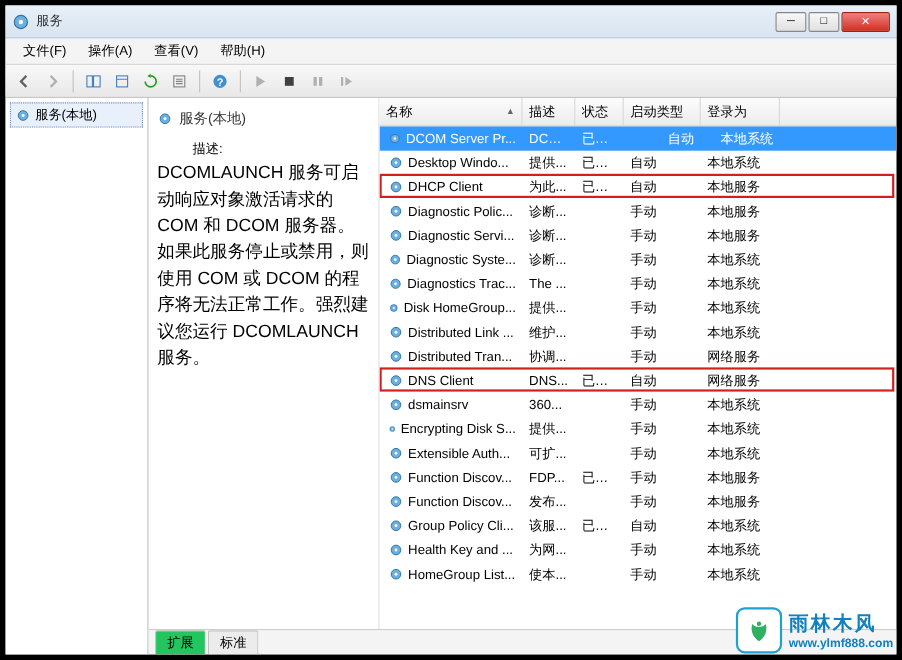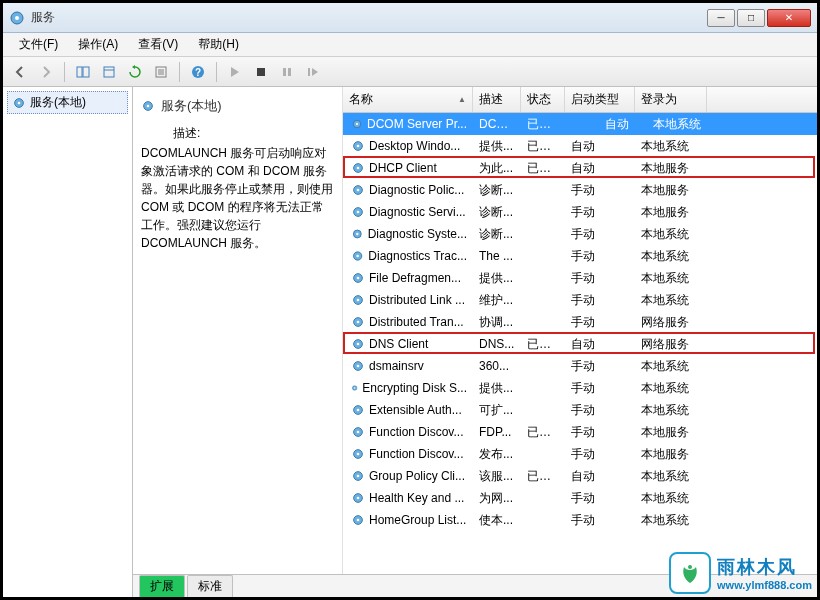--- a/index.html
+++ b/index.html
@@ -1,38 +1,38 @@
 <!DOCTYPE html>
 <html><head>
 <meta charset="utf-8">
 <style>
 * { box-sizing: border-box; margin: 0; padding: 0; font-family: "Microsoft YaHei", "Segoe UI", Tahoma, sans-serif; }
 body { width: 820px; height: 600px; background: #fff; position: relative; overflow: hidden; }
-.window { width: 820px; height: 600px; border: 3px solid #000000; display: flex; flex-direction: column; background: #fff; }
+.window { width: 820px; height: 600px; border: 5px solid #000000; display: flex; flex-direction: column; background: #fff; }
 .titlebar { height: 30px; background: linear-gradient(#e8f0f8,#d8e4f0); display: flex; align-items: center; padding: 0 6px; border-bottom: 1px solid #a0b8d0; }
 .titlebar .ticon { width: 16px; height: 16px; margin-right: 6px; }
 .titlebar .title { font-size: 12px; color: #333; flex: 1; }
 .winbtns { display: flex; gap: 2px; }
 .winbtn { width: 28px; height: 18px; border: 1px solid #888; border-radius: 2px; display: flex; align-items: center; justify-content: center; font-size: 10px; background: linear-gradient(#f8f8f8,#e0e0e0); cursor: pointer; }
 .winbtn.close { width: 44px; background: linear-gradient(#f08080,#d03020); color: #fff; border-color: #a02010; }
 .menubar { height: 24px; background: #f4f4f4; display: flex; align-items: center; padding: 0 6px; font-size: 12px; border-bottom: 1px solid #d0d0d0; }
 .menubar span { padding: 0 10px; cursor: pointer; }
 .toolbar { height: 30px; background: linear-gradient(#f8f8f8,#e8e8e8); display: flex; align-items: center; padding: 0 6px; gap: 4px; border-bottom: 1px solid #c0c0c0; }
 .tbtn { width: 22px; height: 22px; display: flex; align-items: center; justify-content: center; border: 1px solid transparent; border-radius: 2px; cursor: pointer; }
 .tsep { width: 1px; height: 20px; background: #c0c0c0; margin: 0 3px; }
 .content { flex: 1; display: flex; overflow: hidden; }
 .leftpane { width: 130px; border-right: 1px solid #c0c0c0; background: #fff; padding: 4px; }
 .treeitem { display: flex; align-items: center; gap: 4px; padding: 2px 4px; font-size: 12px; background: #e8f0fc; border: 1px dotted #7090c0; }
 .rightpane { flex: 1; display: flex; flex-direction: column; overflow: hidden; }
 .righttop { flex: 1; display: flex; overflow: hidden; border-bottom: 1px solid #c0c0c0; }
 .detailpane { width: 210px; padding: 10px 8px; font-size: 12px; border-right: 1px solid #e0e0e0; }
 .detailpane h3 { display: flex; align-items: center; gap: 6px; font-size: 13px; font-weight: normal; color: #333; margin-bottom: 10px; }
 .detailpane h4 { font-size: 12px; font-weight: bold; margin-bottom: 14px; }
 .detailpane .desc-label { font-size: 12px; margin-bottom: 2px; margin-left: 32px; }
-.detailpane .desc { font-size: 12px; line-height: 1.5; }
+.detailpane .desc { font-size: 16px; line-height: 1.5; }
 .listpane { flex: 1; overflow: auto; position: relative; }
 .listheader { display: flex; background: linear-gradient(#fcfcfc,#ececec); border-bottom: 1px solid #c8c8c8; font-size: 12px; position: sticky; top: 0; }
 .listheader .col { padding: 4px 6px; border-right: 1px solid #d8d8d8; display: flex; align-items: center; gap: 4px; }
 .col-name { width: 130px; }
 .col-desc { width: 48px; }
 .col-status { width: 44px; }
 .col-startup { width: 70px; }
 .col-logon { width: 72px; }
 .row { display: flex; font-size: 12px; align-items: center; height: 22px; padding-left: 2px; position: relative; }
 .row .cell { padding: 0 6px; white-space: nowrap; overflow: hidden; text-overflow: ellipsis; }
@@ -272,21 +272,21 @@
                 <div class="cell col-status"></div>
                 <div class="cell col-startup">手动</div>
                 <div class="cell col-logon">本地系统</div>
               </div>
               <div class="row">
                 <div class="cell name col-name">
                   <svg class="gearicon" viewBox="0 0 16 16">
                     <circle cx="8" cy="8" r="5" fill="#6ab0e0" stroke="#3070a0"></circle>
                     <circle cx="8" cy="8" r="1.5" fill="#fff"></circle>
                   </svg>
-                  <span>File Defragmen...</span>
+                  <span>Disk HomeGroup...</span>
                 </div>
                 <div class="cell col-desc">提供...</div>
                 <div class="cell col-status"></div>
                 <div class="cell col-startup">手动</div>
                 <div class="cell col-logon">本地系统</div>
               </div>
               <div class="row">
                 <div class="cell name col-name">
                   <svg class="gearicon" viewBox="0 0 16 16">
                     <circle cx="8" cy="8" r="5" fill="#6ab0e0" stroke="#3070a0"></circle>

